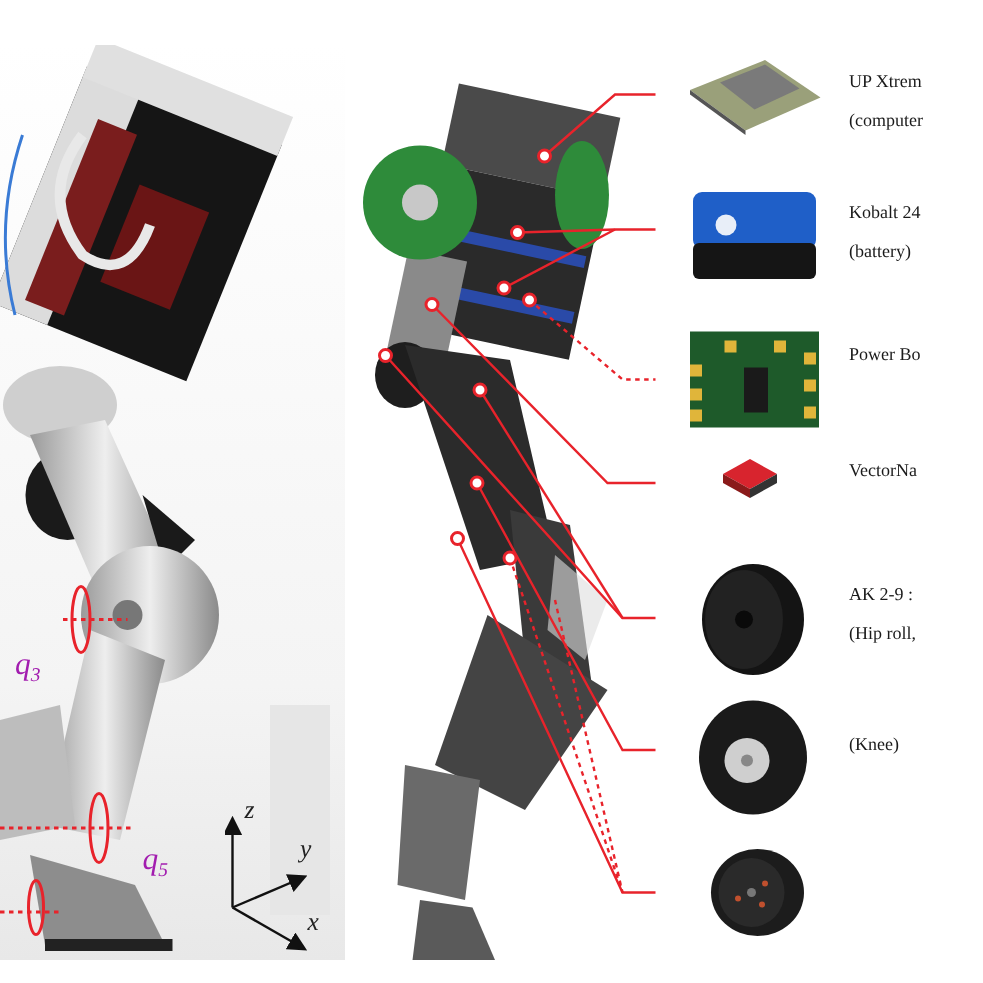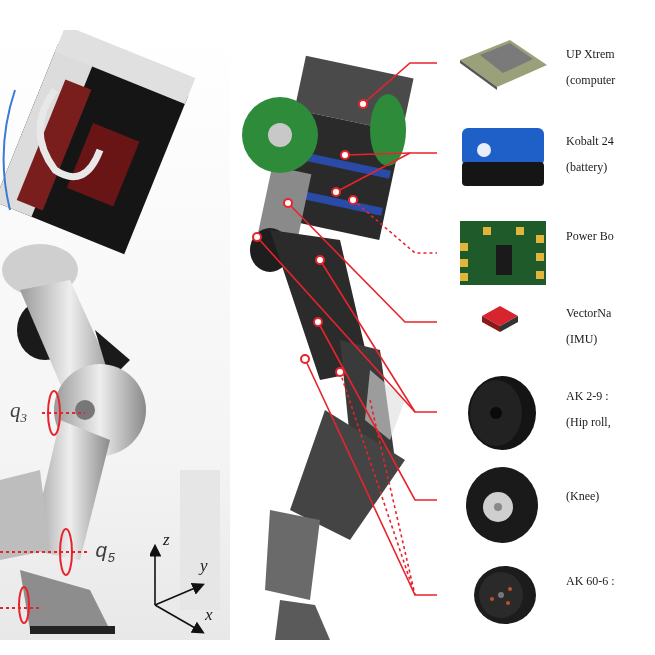--- a/index.html
+++ b/index.html
@@ -1,21 +1,21 @@
 <!DOCTYPE html>
 <html><head>
 <meta charset="utf-8">
 <style>
   html, body { margin:0; padding:0; background:#ffffff; }
   body { width:655px; height:655px; position:relative; overflow:hidden; font-family:"Liberation Serif","DejaVu Serif",serif; }
   .abs { position:absolute; }
   .label { position:absolute; left:566px; font-size:12px; line-height:26px; color:#1a1a1a; white-space:nowrap; }
   .label div { white-space:nowrap; }
   .comp { position:absolute; }
-  .qlabel { position:absolute; color:#404040; font-style:italic; font-size:21px; font-family:"Liberation Serif",serif; }
+  .qlabel { position:absolute; color:#a21caf; font-style:italic; font-size:21px; font-family:"Liberation Serif",serif;margin-top:32px; }
   .qlabel sub { font-size:13px; }
   .axis-lbl { position:absolute; font-style:italic; font-size:17px; color:#222; font-family:"Liberation Serif",serif; }
 </style>
 </head>
 <body>
 
 <div class="abs" style="left:0;top:30px;width:230px;height:610px;">
   <svg width="230" height="610" viewBox="0 0 230 610">
     <defs>
       <linearGradient id="metal" x1="0" x2="1">
@@ -63,21 +63,21 @@
   <g stroke="#e8232b" stroke-width="2" fill="none">
     <ellipse cx="54" cy="33" rx="6" ry="22"></ellipse>
     <line x1="42" y1="33" x2="85" y2="33" stroke-dasharray="3,3"></line>
     <ellipse cx="66" cy="172" rx="6" ry="23"></ellipse>
     <line x1="0" y1="172" x2="90" y2="172" stroke-dasharray="3,3"></line>
     <ellipse cx="24" cy="225" rx="5" ry="18"></ellipse>
     <line x1="0" y1="228" x2="42" y2="228" stroke-dasharray="3,3"></line>
   </g>
 </svg>
 <div class="qlabel" style="left:10px;top:398px;"><span>q</span><sub>3</sub></div>
-<div class="qlabel" style="left:95px;top:540px;font-family:Liberation Mono, monospace;"><span>q</span><sub>5</sub></div>
+<div class="qlabel" style="left:95px;top:528px;"><span>q</span><sub>5</sub></div>
 
 <svg class="abs" style="left:150px;top:535px;" width="80" height="100">
   <defs>
       <marker id="ar" markerWidth="8" markerHeight="8" refX="6" refY="4" orient="auto">
         <path d="M0,0 L8,4 L0,8 Z" fill="#111"></path>
       </marker>
     </defs>
   <g stroke="#111" stroke-width="1.6" fill="none">
     <line x1="5" y1="70" x2="5" y2="12" marker-end="url(#ar)"></line>
     <line x1="5" y1="70" x2="52" y2="50" marker-end="url(#ar)"></line>
@@ -197,24 +197,22 @@
 </div>
 <div class="label" style="top:128px;">
   <div>Kobalt 24</div>
   <div>(battery)</div>
 </div>
 <div class="label" style="top:223px;">
   <div>Power Bo</div>
 </div>
 <div class="label" style="top:300px;">
   <div>VectorNa</div>
-  <div>(IMU)</div>
 </div>
 <div class="label" style="top:383px;">
   <div>AK 2-9 :</div>
   <div>(Hip roll,</div>
 </div>
 <div class="label" style="top:483px;">
   <div>(Knee)</div>
 </div>
 <div class="label" style="top:568px;">
-  <div>AK 60-6 :</div>
 </div>
 
 </body></html>

